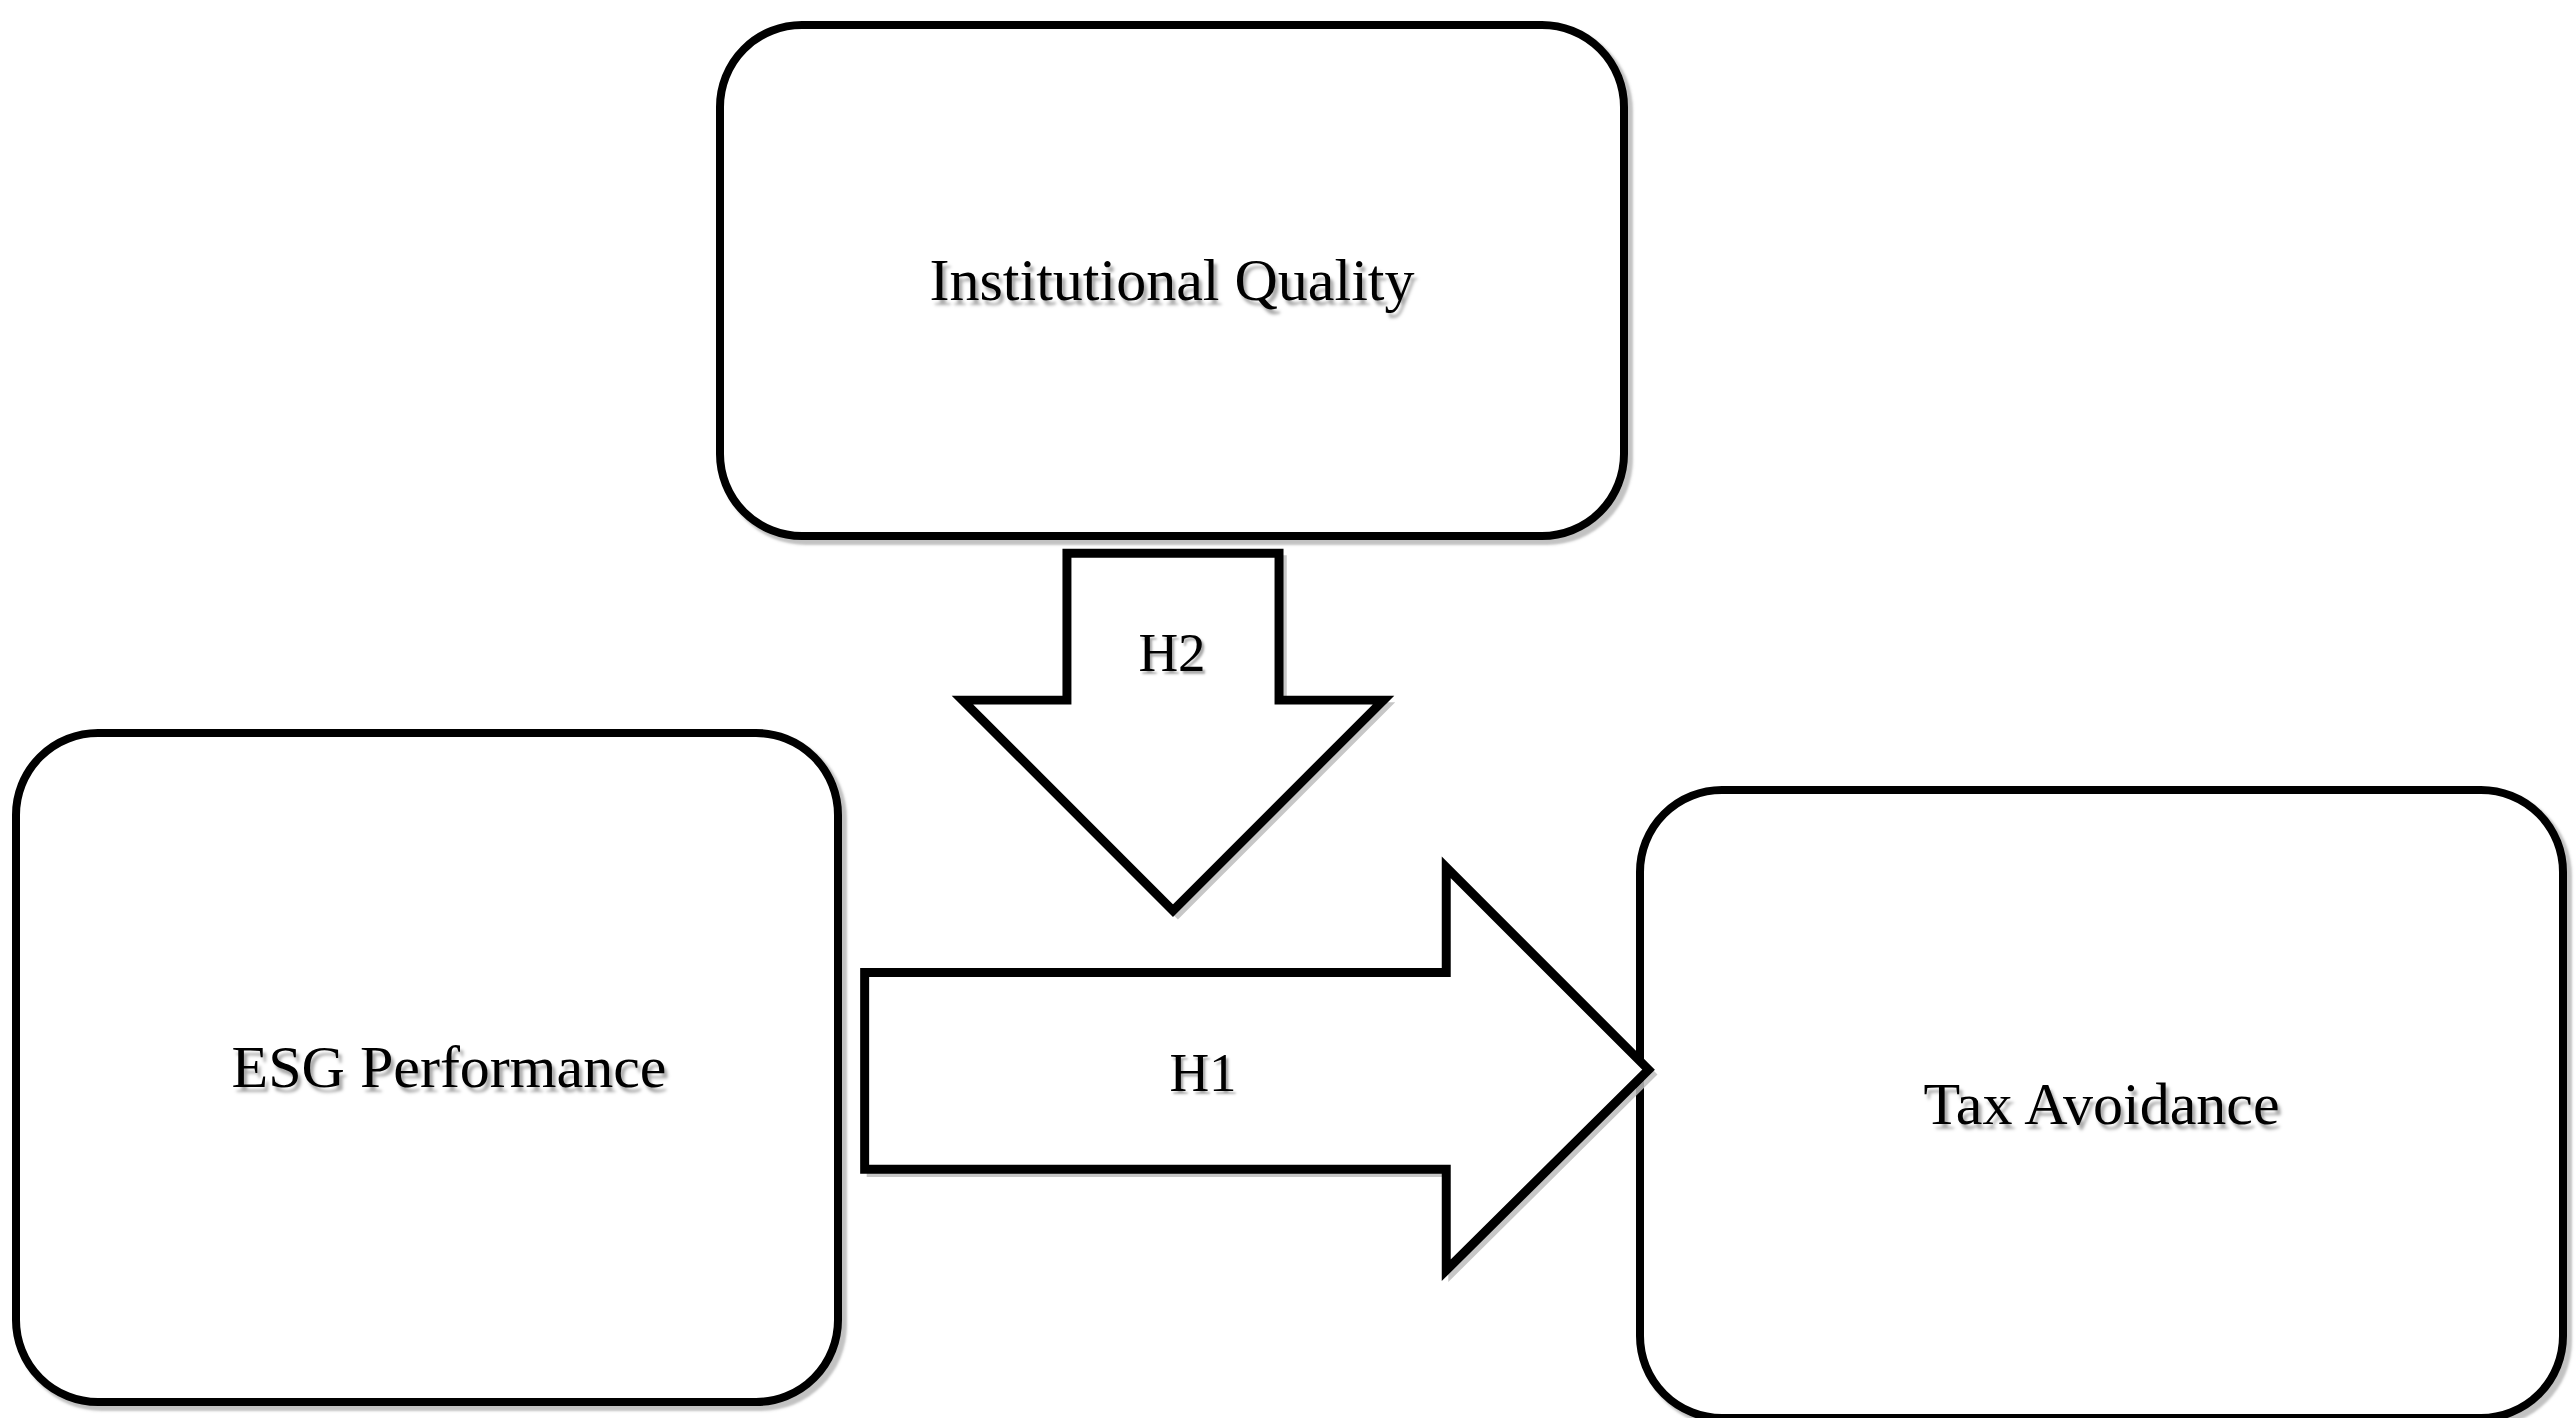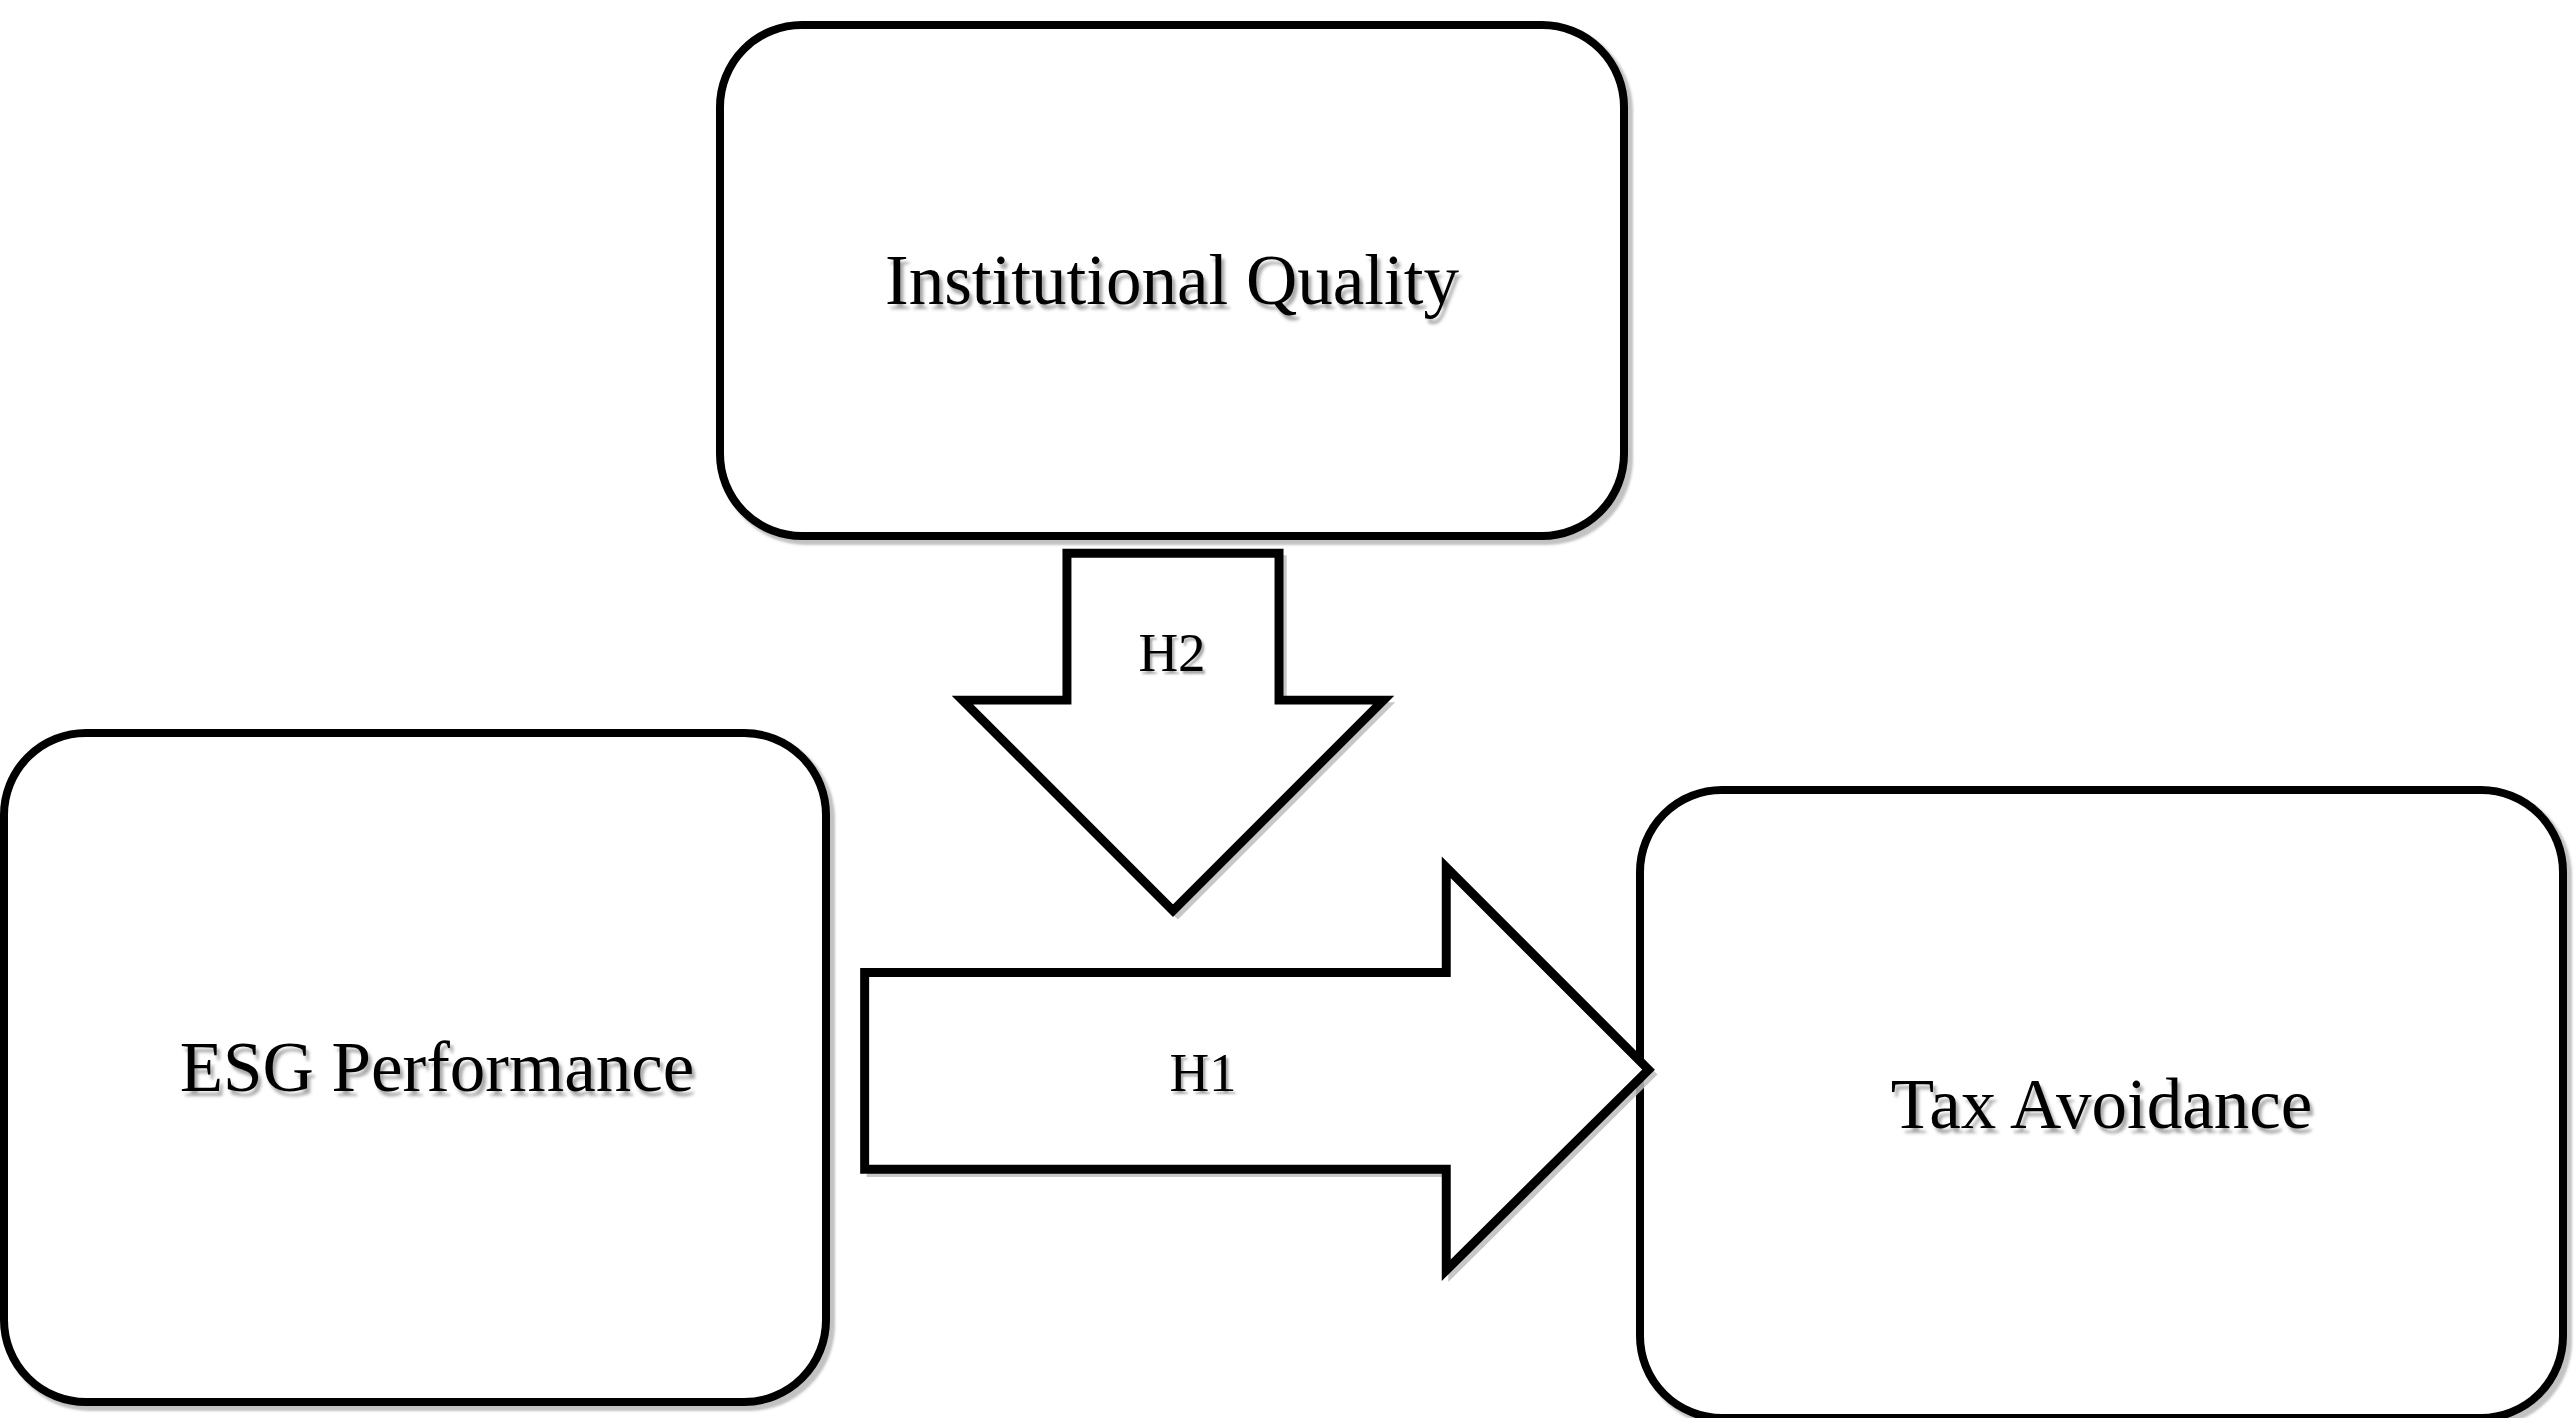--- a/index.html
+++ b/index.html
@@ -21,24 +21,24 @@
     background: #ffffff;
     border: 8.2px solid #000000;
     border-radius: 86px;
     box-shadow: 4.9px 4.9px 2.4px rgba(120,120,120,0.45);
     display: flex;
     align-items: center;
     justify-content: center;
     z-index: 1;
   }
   #box-institutional { left: 716px; top: 21px;  width: 912px; height: 519px; }
-  #box-esg           { left: 0;  top: 729px; width: 830px; height: 677px; padding-left: 44px; }
+  #box-esg           { left: 12px;  top: 729px; width: 830px; height: 677px; padding-left: 44px; }
   #box-tax           { left: 1636px;top: 786px; width: 931px; height: 636px; }
   .box-label {
-    font-size: 71px;
+    font-size: 60px;
     color: #000000;
     white-space: nowrap;
     letter-spacing: 0px;
     text-shadow: 3.3px 4.9px 3.3px #a8a8a8;
   }
   #arrow-layer {
     position: absolute;
     left: 0; top: 0;
     width: 2576px;
     height: 1419px;

